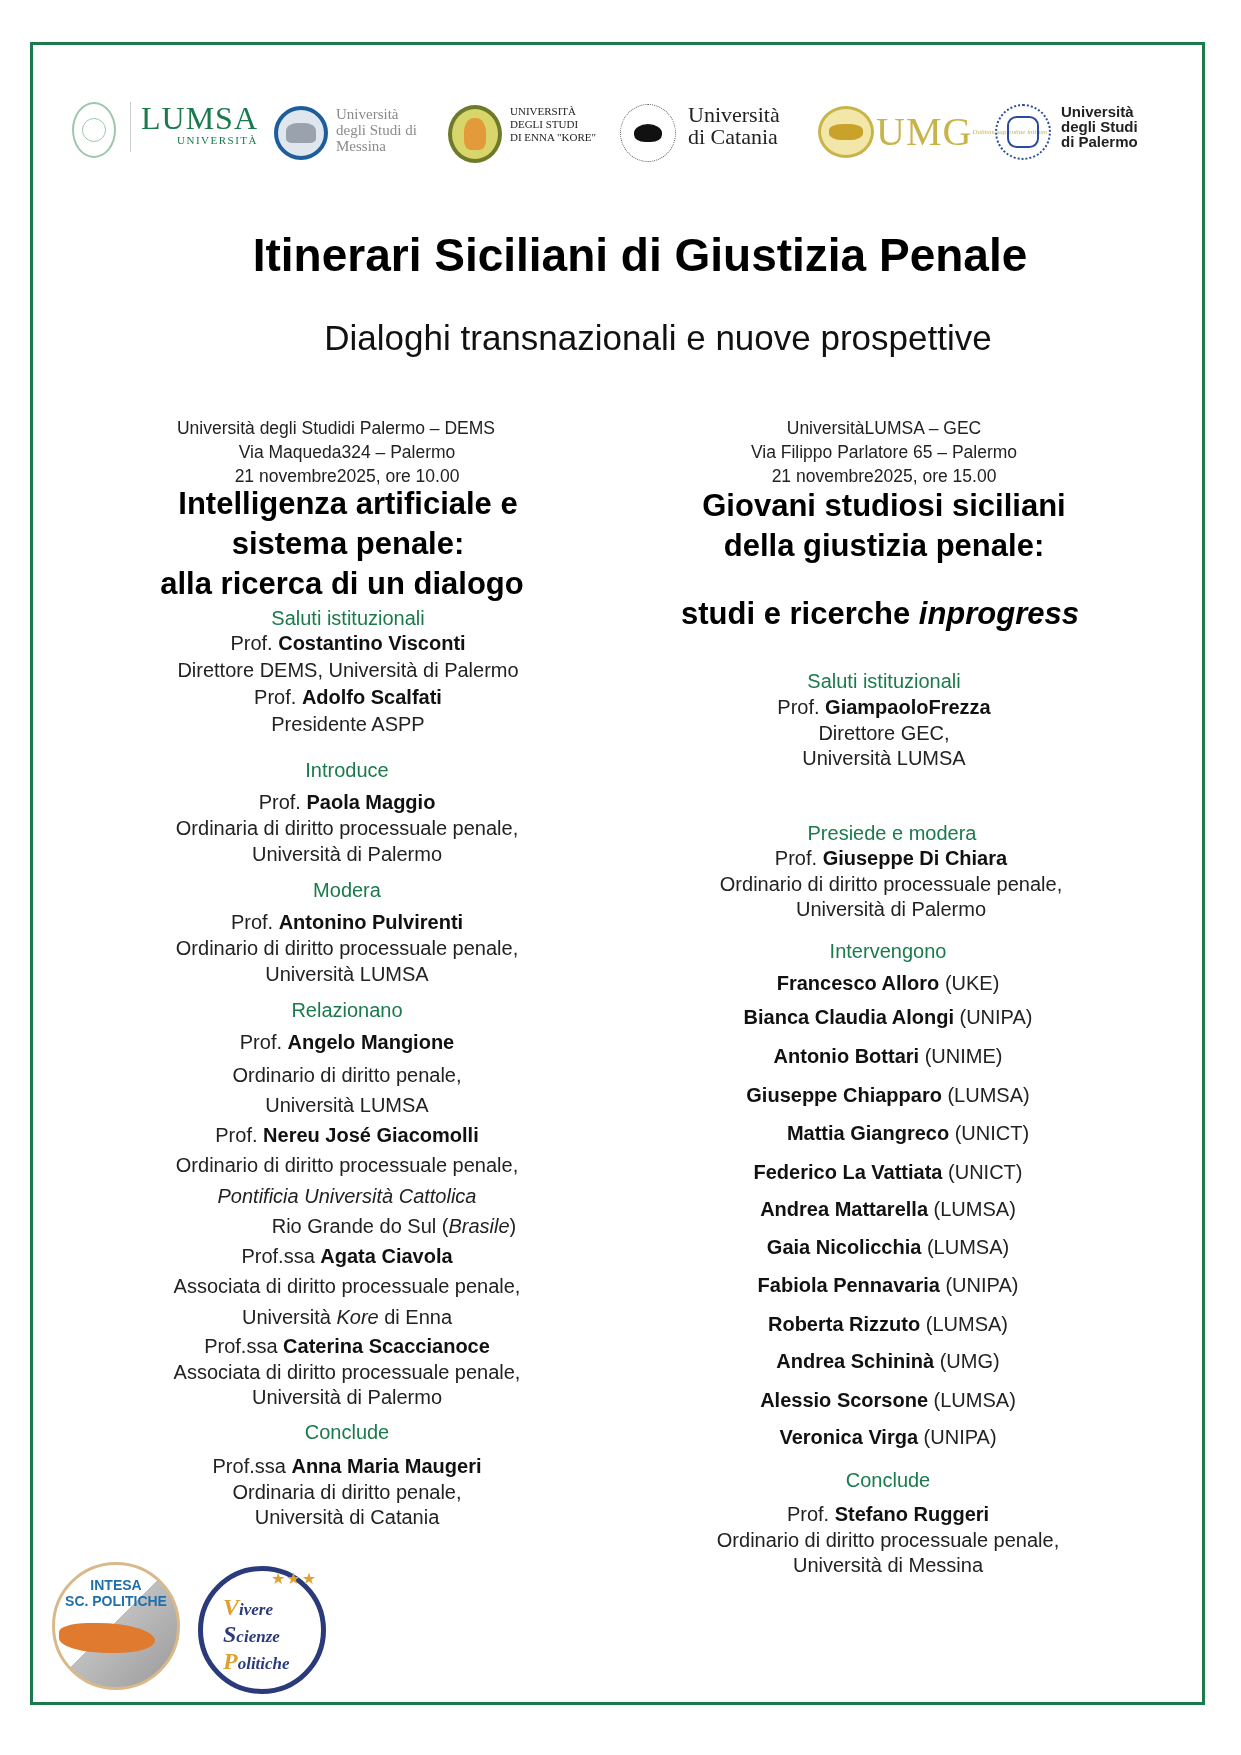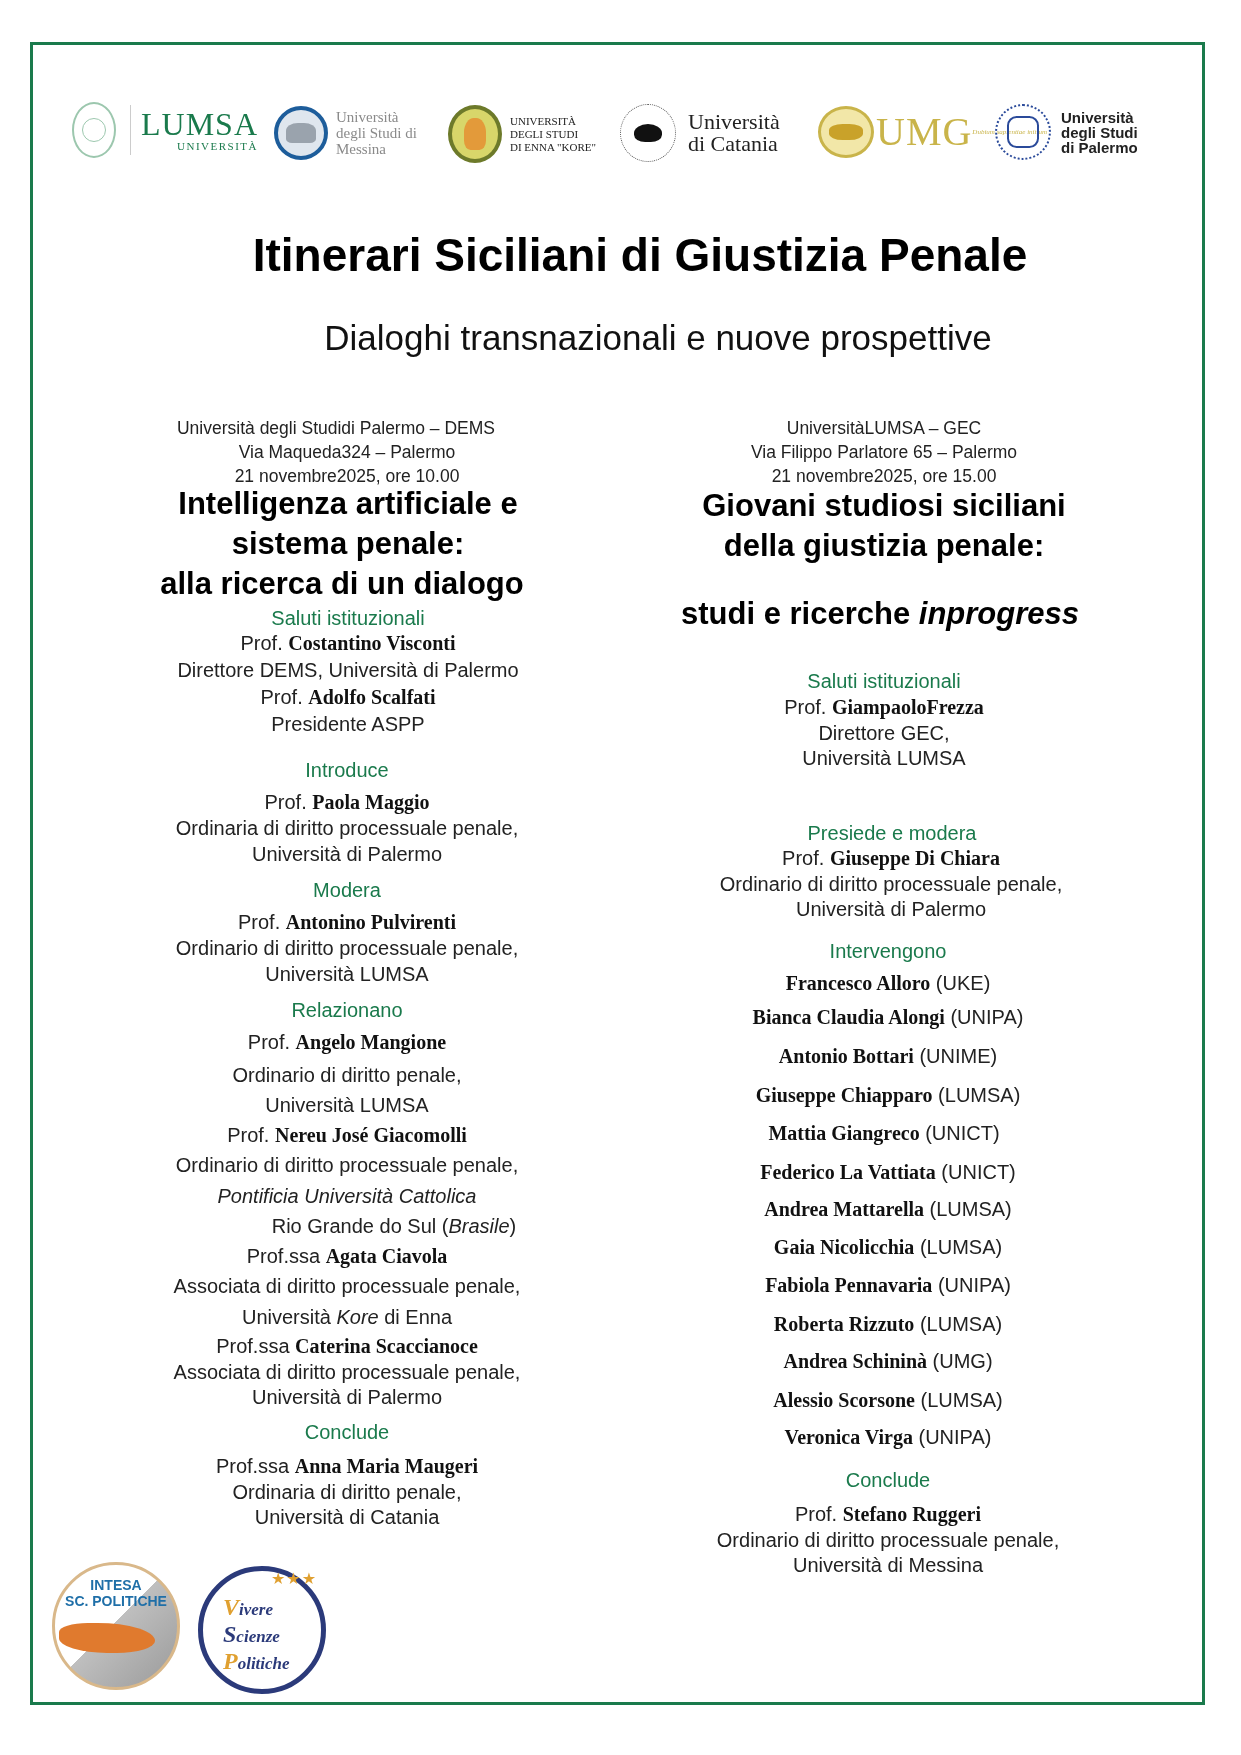--- a/index.html
+++ b/index.html
@@ -1,29 +1,29 @@
 <!DOCTYPE html>
 <html><head>
 <meta charset="utf-8">
 <style>
   html, body { margin:0; padding:0; background:#ffffff; }
   body { width:1241px; height:1755px; position:relative; overflow:hidden;
          font-family:"Liberation Sans", "DejaVu Sans", sans-serif; color:#222; }
   .frame { position:absolute; left:30px; top:42px; width:1175px; height:1663px;
            border:3px solid #1a7a4c; box-sizing:border-box; }
   .line { position:absolute; white-space:nowrap; text-align:center; transform:translateX(-50%); }
-  .b { font-weight:bold; color:#111;font-family:Liberation Serif, serif; }
+  .b { font-weight:bold; color:#111; }
   .i { font-style:italic; }
   .t { font-size:20px; line-height:22px; color:#222; }
   .small { font-size:17.5px; line-height:20px; color:#222; }
   .green { color:#1a7a4c; font-size:20px; line-height:22px; }
   .heading { font-size:31px; font-weight:bold; color:#000; line-height:36px; }
   .title { font-size:46px; font-weight:bold; color:#000; }
   .subtitle { font-size:35px; color:#111; }
-  .logo { position:absolute; display:flex; align-items:center; }
+  .logo { position:absolute; display:flex; }
   .seal { border-radius:50%; box-sizing:border-box; display:flex; align-items:center; justify-content:center; overflow:hidden; }
   .serif { font-family:"Liberation Serif", "DejaVu Serif", serif; }
 </style>
 </head>
 <body>
 
 <div class="frame"></div>
 
 <div>
 
@@ -160,21 +160,21 @@
   <div class="line t" style="left:891px; top:873px;">Ordinario di diritto processuale penale,</div>
   <div class="line t" style="left:891px; top:898px;">Università di Palermo</div>
 
   <div class="line green" style="left:888px; top:940px;">Intervengono</div>
 
   <div>
     <div class="line t" style="left:888px; top:972px;"><span class="b">Francesco Alloro</span><span> (UKE)</span></div>
     <div class="line t" style="left:888px; top:1006px;"><span class="b">Bianca Claudia Alongi</span><span> (UNIPA)</span></div>
     <div class="line t" style="left:888px; top:1045px;"><span class="b">Antonio Bottari</span><span> (UNIME)</span></div>
     <div class="line t" style="left:888px; top:1084px;"><span class="b">Giuseppe Chiapparo</span><span> (LUMSA)</span></div>
-    <div class="line t" style="left:884px; top:1122px;text-align:center;"><span class="b">Mattia Giangreco</span><span> (UNICT)</span></div>
+    <div class="line t" style="left:908px; top:1122px;text-align:center;"><span class="b">Mattia Giangreco</span><span> (UNICT)</span></div>
     <div class="line t" style="left:888px; top:1161px;"><span class="b">Federico La Vattiata</span><span> (UNICT)</span></div>
     <div class="line t" style="left:888px; top:1198px;"><span class="b">Andrea Mattarella</span><span> (LUMSA)</span></div>
     <div class="line t" style="left:888px; top:1236px;"><span class="b">Gaia Nicolicchia</span><span> (LUMSA)</span></div>
     <div class="line t" style="left:888px; top:1274px;"><span class="b">Fabiola Pennavaria</span><span> (UNIPA)</span></div>
     <div class="line t" style="left:888px; top:1313px;"><span class="b">Roberta Rizzuto</span><span> (LUMSA)</span></div>
     <div class="line t" style="left:888px; top:1350px;"><span class="b">Andrea Schininà</span><span> (UMG)</span></div>
     <div class="line t" style="left:888px; top:1389px;"><span class="b">Alessio Scorsone</span><span> (LUMSA)</span></div>
     <div class="line t" style="left:888px; top:1426px;"><span class="b">Veronica Virga</span><span> (UNIPA)</span></div>
   </div>
 

